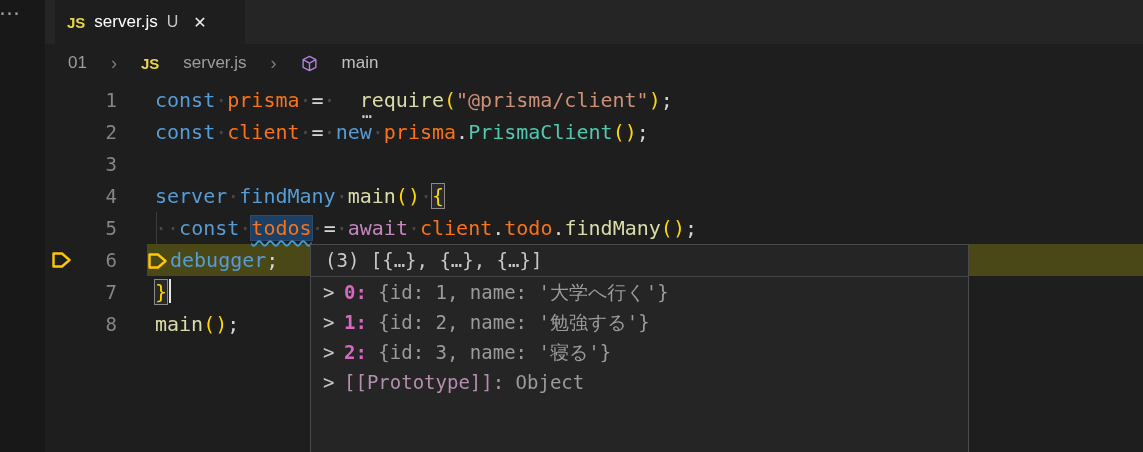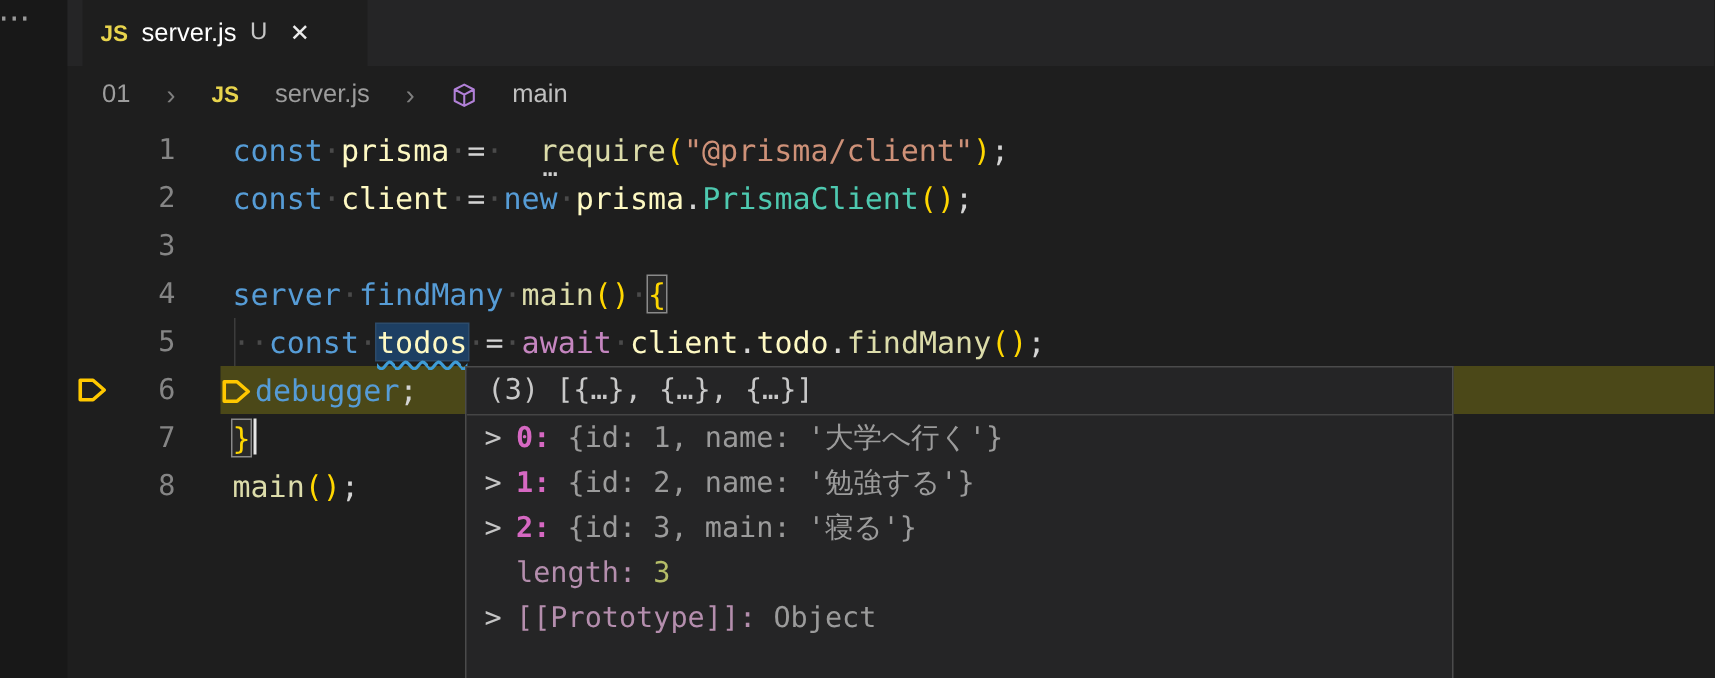--- a/index.html
+++ b/index.html
@@ -33,21 +33,21 @@
   .gutter-line{position:relative;height:32px;line-height:32px;text-align:right;padding-right:30px;
                box-sizing:border-box;color:#858585;font-family:"DejaVu Sans Mono",monospace;font-size:19px;}
   .gutter-debug-icon{position:absolute;left:6px;top:7px;}
 
   .code-lines{position:absolute;left:147px;top:84px;width:996px;}
   .code-line{height:32px;line-height:32px;padding-left:8px;white-space:pre;
              font-family:"DejaVu Sans Mono",monospace;font-size:20px;color:#d4d4d4;}
   .debug-line{background:#4b4818;padding-left:0;}
   .inline-debug-icon{vertical-align:-3px;margin-right:2px;}
 
-  .tk-kw{color:#569cd6}.tk-var{color:#fef9c3}.tk-fn{color:#dcdcaa}.tk-cls{color:#4ec9b0}
+  .tk-kw{color:#569cd6}.tk-var{color:#f97316}.tk-fn{color:#dcdcaa}.tk-cls{color:#4ec9b0}
   .tk-str{color:#ce9178}.tk-ctrl{color:#c586c0}.tk-pun{color:#d4d4d4}.tk-brk{color:#ffd700}
   .tk-ws{color:#4a4a4a}
 
   .word-highlight{background:#1d3f63;box-shadow:0 0 0 1px rgba(62,130,200,.45);
                   text-decoration-line:underline;text-decoration-style:wavy;
                   text-decoration-color:#3e9cd6;text-decoration-thickness:2px;text-underline-offset:5px;}
   .hint-dots{position:relative;margin-left:24px;}
   .hint-dots::after{content:"\2026";position:absolute;left:2px;bottom:-4px;color:#cfcfcf;
                     font-size:17px;letter-spacing:-2px;line-height:8px;}
   .bracket-match{outline:1px solid #8a8a8a;background:rgba(110,110,110,.14);}
@@ -123,19 +123,18 @@
         </svg><span class="tk tk-kw">debugger</span><span class="tk tk-pun">;</span></div>
       <div class="code-line"><span class="tk tk-brk bracket-match">}</span><span class="cursor"></span></div>
       <div class="code-line"><span class="tk tk-fn">main</span><span class="tk tk-brk">(</span><span class="tk tk-brk">)</span><span class="tk tk-pun">;</span></div>
     </div>
 
   <div class="debug-popup">
     <div class="popup-header">(3) [{…}, {…}, {…}]</div>
     <div id="popup-rows">
         <div class="popup-row"><span class="chevron">&gt;</span><span class="key-idx">0:</span><span> </span><span class="val">{id: 1, name: '大学へ行く'}</span></div>
         <div class="popup-row"><span class="chevron">&gt;</span><span class="key-idx">1:</span><span> </span><span class="val">{id: 2, name: '勉強する'}</span></div>
-        <div class="popup-row"><span class="chevron">&gt;</span><span class="key-idx">2:</span><span> </span><span class="val">{id: 3, main: '寝る'}</span></div>
-        <div class="popup-row"><span class="chevron"></span><span class="key-prop">length:</span><span> </span><span class="val val-num">3</span></div>
+        <div class="popup-row"><span class="chevron">&gt;</span><span class="key-idx">2:</span><span> </span><span class="val">{id: 3, name: '寝る'}</span></div>
         <div class="popup-row"><span class="chevron">&gt;</span><span class="key-prop">[[Prototype]]:</span><span> </span><span class="val">Object</span></div>
       </div>
   </div>
 
 </div>
 
 </body></html>

